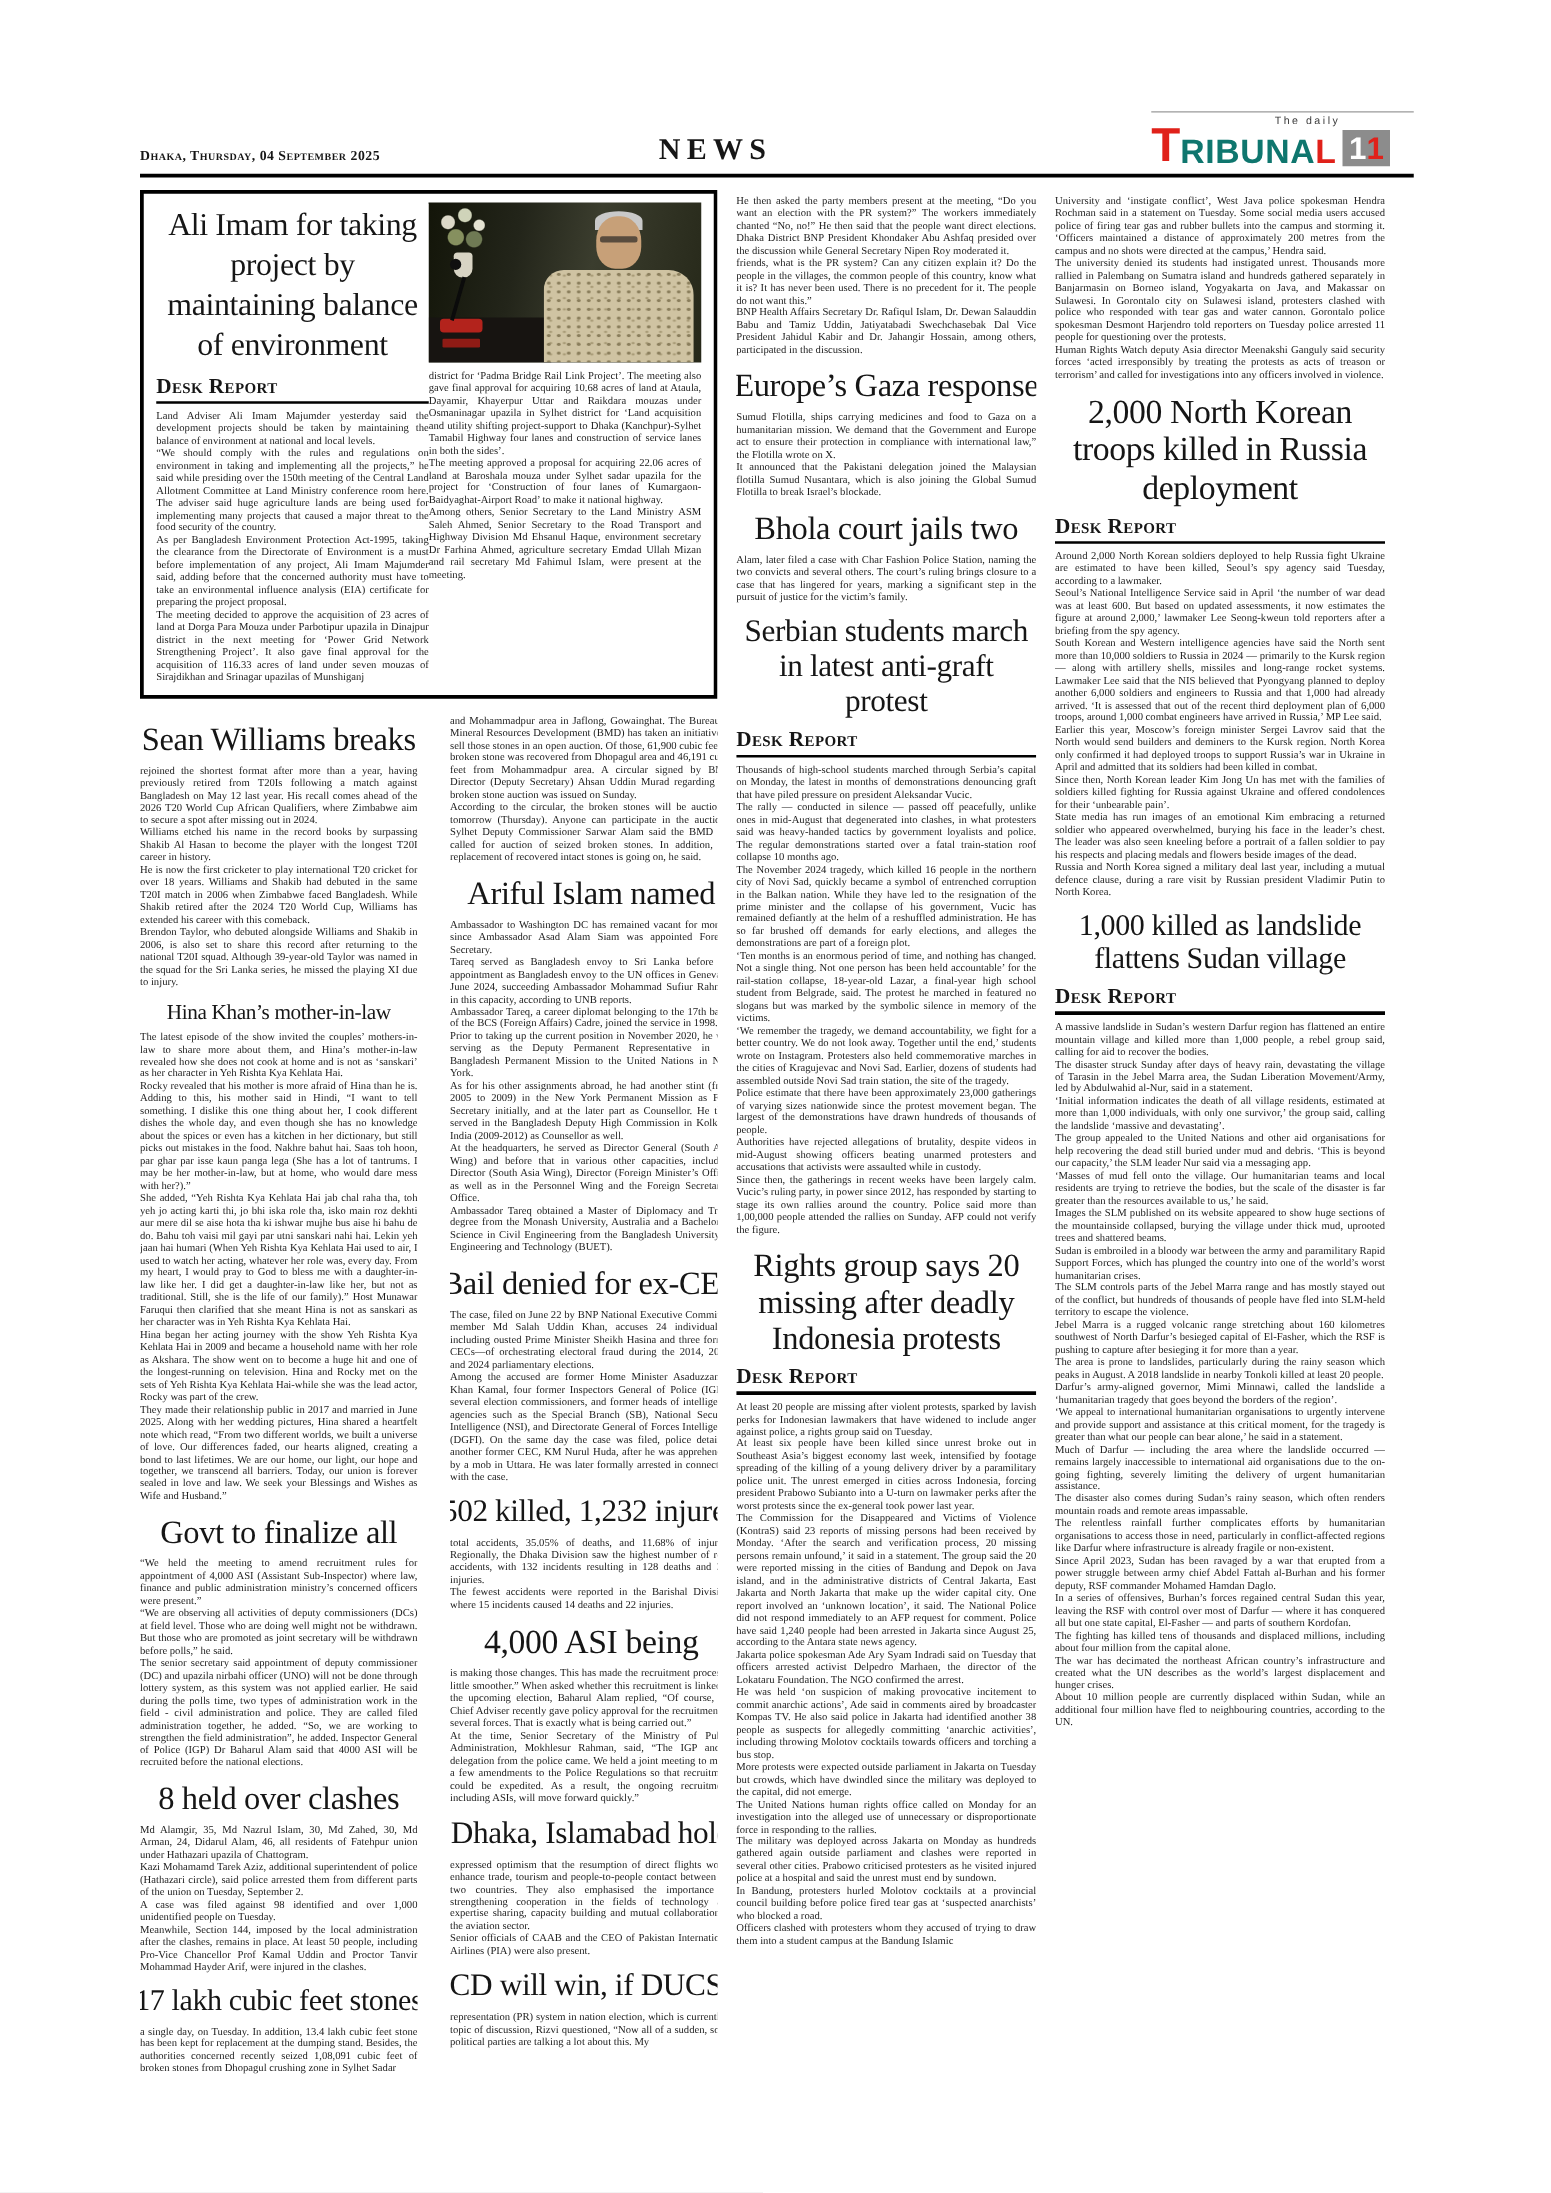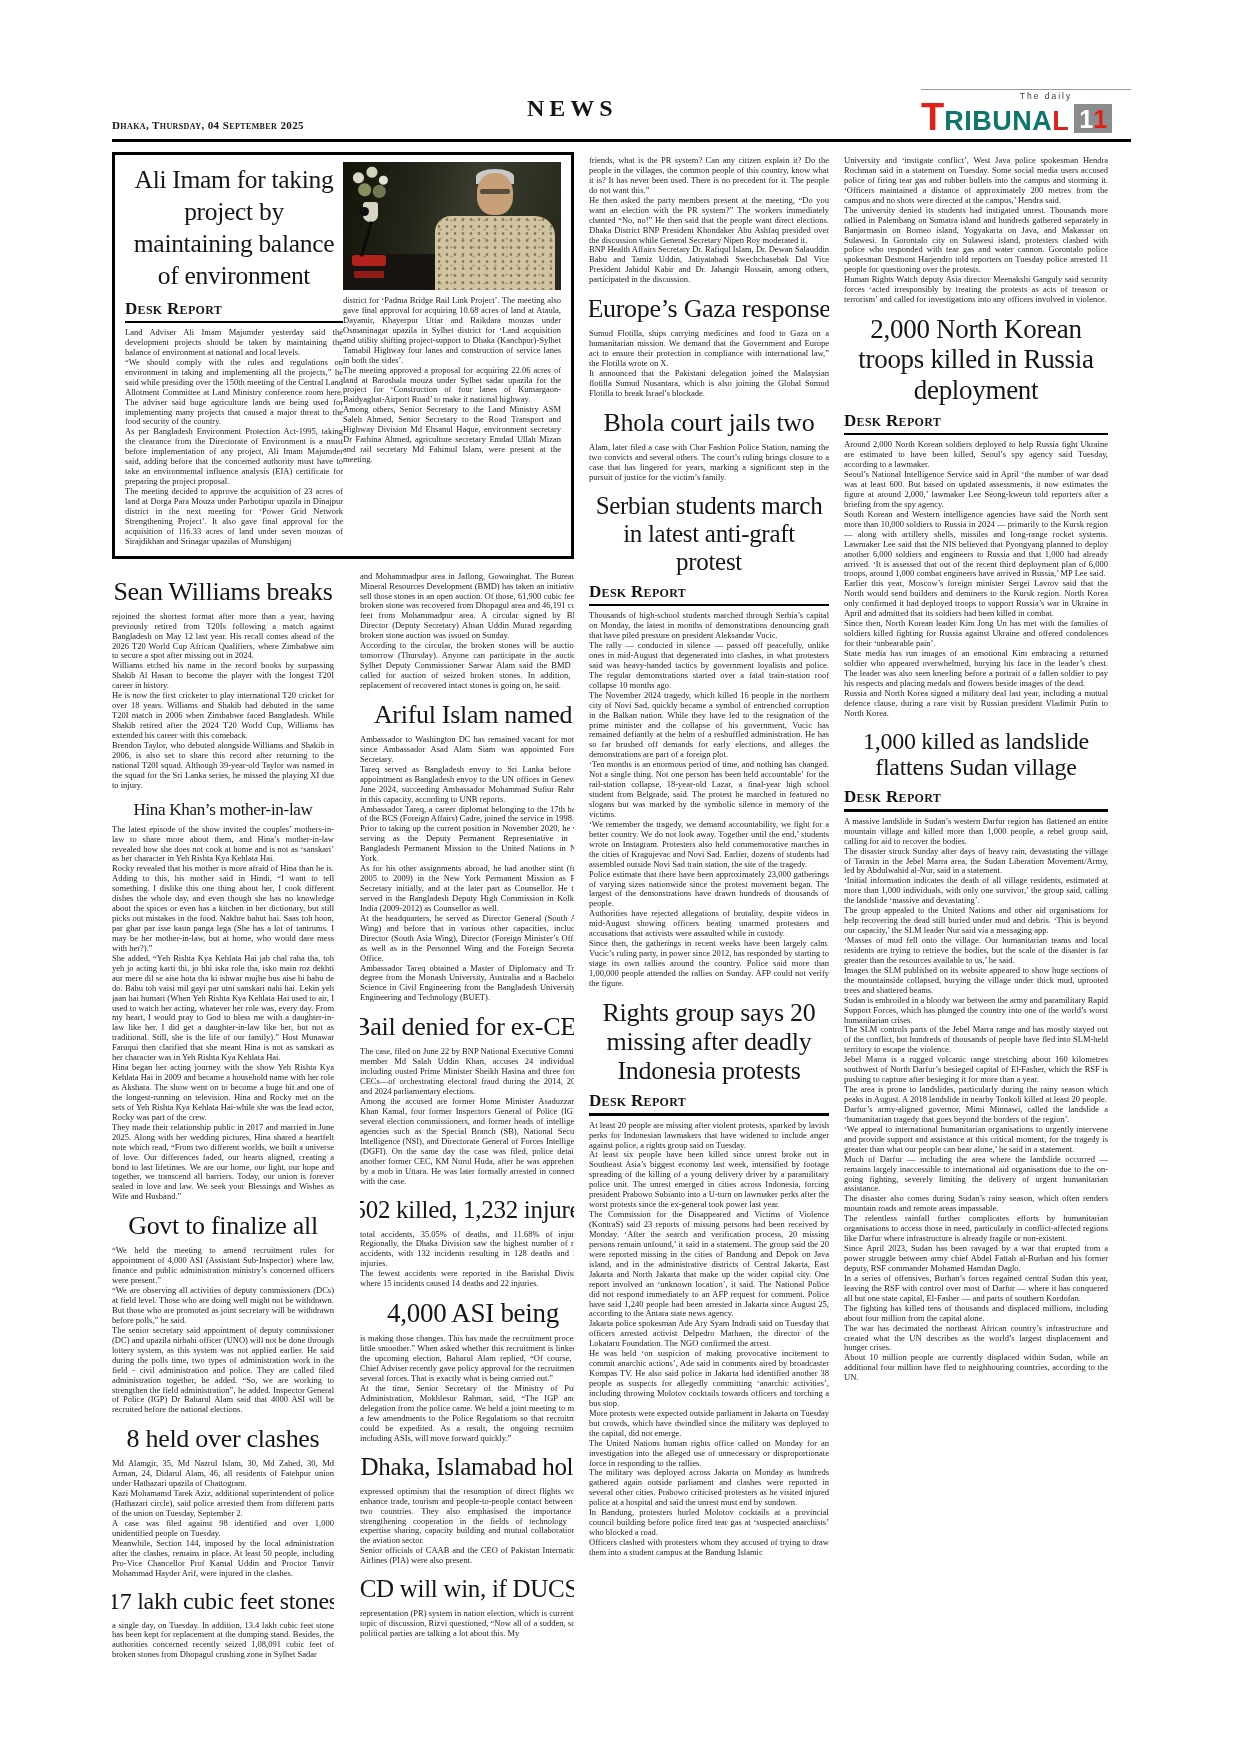--- a/index.html
+++ b/index.html
@@ -6,21 +6,21 @@
   html,body { background:#e9e9e9; }
   .page {
     width:1241px; height:1754px; margin:0 auto; background:#ffffff;
     position:relative; overflow:hidden; color:#161616;
     font-family:"Liberation Serif", serif;
     padding:0 110px 0 112px;
   }
   
   .hdr { padding-top:88px; display:flex; align-items:flex-end; position:relative; height:134px; }
   .dateline { font-size:11px; font-weight:700; font-variant:small-caps; letter-spacing:.4px; flex:0 0 330px; padding-bottom:3px;margin-top:30px; }
-  .section-title { position:absolute; left:415px; bottom:12px; font-size:24px; letter-spacing:5px; font-weight:600; }
+  .section-title { position:absolute; left:415px; bottom:0; font-size:24px; letter-spacing:5px; font-weight:600; }
   .masthead { margin-left:auto; width:210px; padding-bottom:1px; }
   .mh-rule { border-top:1px solid #9a9a9a; margin-bottom:1px; }
   .tagline { font-family:"Liberation Sans", sans-serif; font-size:8.5px; letter-spacing:2px; color:#3a3a3a; text-align:center; padding-left:40px; }
   .brand { display:flex; align-items:flex-end; line-height:.85; }
   .brand-t { color:#e0211a; font-family:"Liberation Sans", sans-serif; font-weight:900; font-size:38px; }
   .brand-rest { font-family:"Liberation Sans", sans-serif; font-weight:900; font-size:27px; letter-spacing:.5px; color:#0f766e; }
   .brand-l { color:#e0211a; }
   .pagenum { margin-left:5px; background:#8c8c8c; padding:3px 5px 1px; display:flex; line-height:1; }
   .pagenum .n1 { color:#ffffff; } .pagenum .n2 { color:#e0211a; }
   .pagenum span { font-family:"Liberation Sans", sans-serif; font-weight:900; font-size:25px; }
@@ -267,22 +267,22 @@
                 <p class="body-p">representation (PR) system in nation election, which is currently a topic of discussion, Rizvi questioned, “Now all of a sudden, some political parties are talking a lot about this. My</p>
               </div>
           </article>
         </div>
       </div>
     </section>
 
     <section class="colC">
       <div class="cont-gap"></div>
       <div>
+          <p class="body-p">He then asked the party members present at the meeting, “Do you want an election with the PR system?” The workers immediately chanted “No, no!” He then said that the people want direct elections. Dhaka District BNP President Khondaker Abu Ashfaq presided over the discussion while General Secretary Nipen Roy moderated it.</p>
           <p class="body-p">friends, what is the PR system? Can any citizen explain it? Do the people in the villages, the common people of this country, know what it is? It has never been used. There is no precedent for it. The people do not want this.”</p>
-          <p class="body-p">He then asked the party members present at the meeting, “Do you want an election with the PR system?” The workers immediately chanted “No, no!” He then said that the people want direct elections. Dhaka District BNP President Khondaker Abu Ashfaq presided over the discussion while General Secretary Nipen Roy moderated it.</p>
           <p class="body-p">BNP Health Affairs Secretary Dr. Rafiqul Islam, Dr. Dewan Salauddin Babu and Tamiz Uddin, Jatiyatabadi Swechchasebak Dal Vice President Jahidul Kabir and Dr. Jahangir Hossain, among others, participated in the discussion.</p>
         </div>
 
       <article>
         <div class="hl nw fs26">
             <span>Europe’s Gaza response</span>
           </div>
         <div>
             <p class="body-p">Sumud Flotilla, ships carrying medicines and food to Gaza on a humanitarian mission. We demand that the Government and Europe act to ensure their protection in compliance with international law,” the Flotilla wrote on X.</p>
             <p class="body-p">It announced that the Pakistani delegation joined the Malaysian flotilla Sumud Nusantara, which is also joining the Global Sumud Flotilla to break Israel’s blockade.</p>

